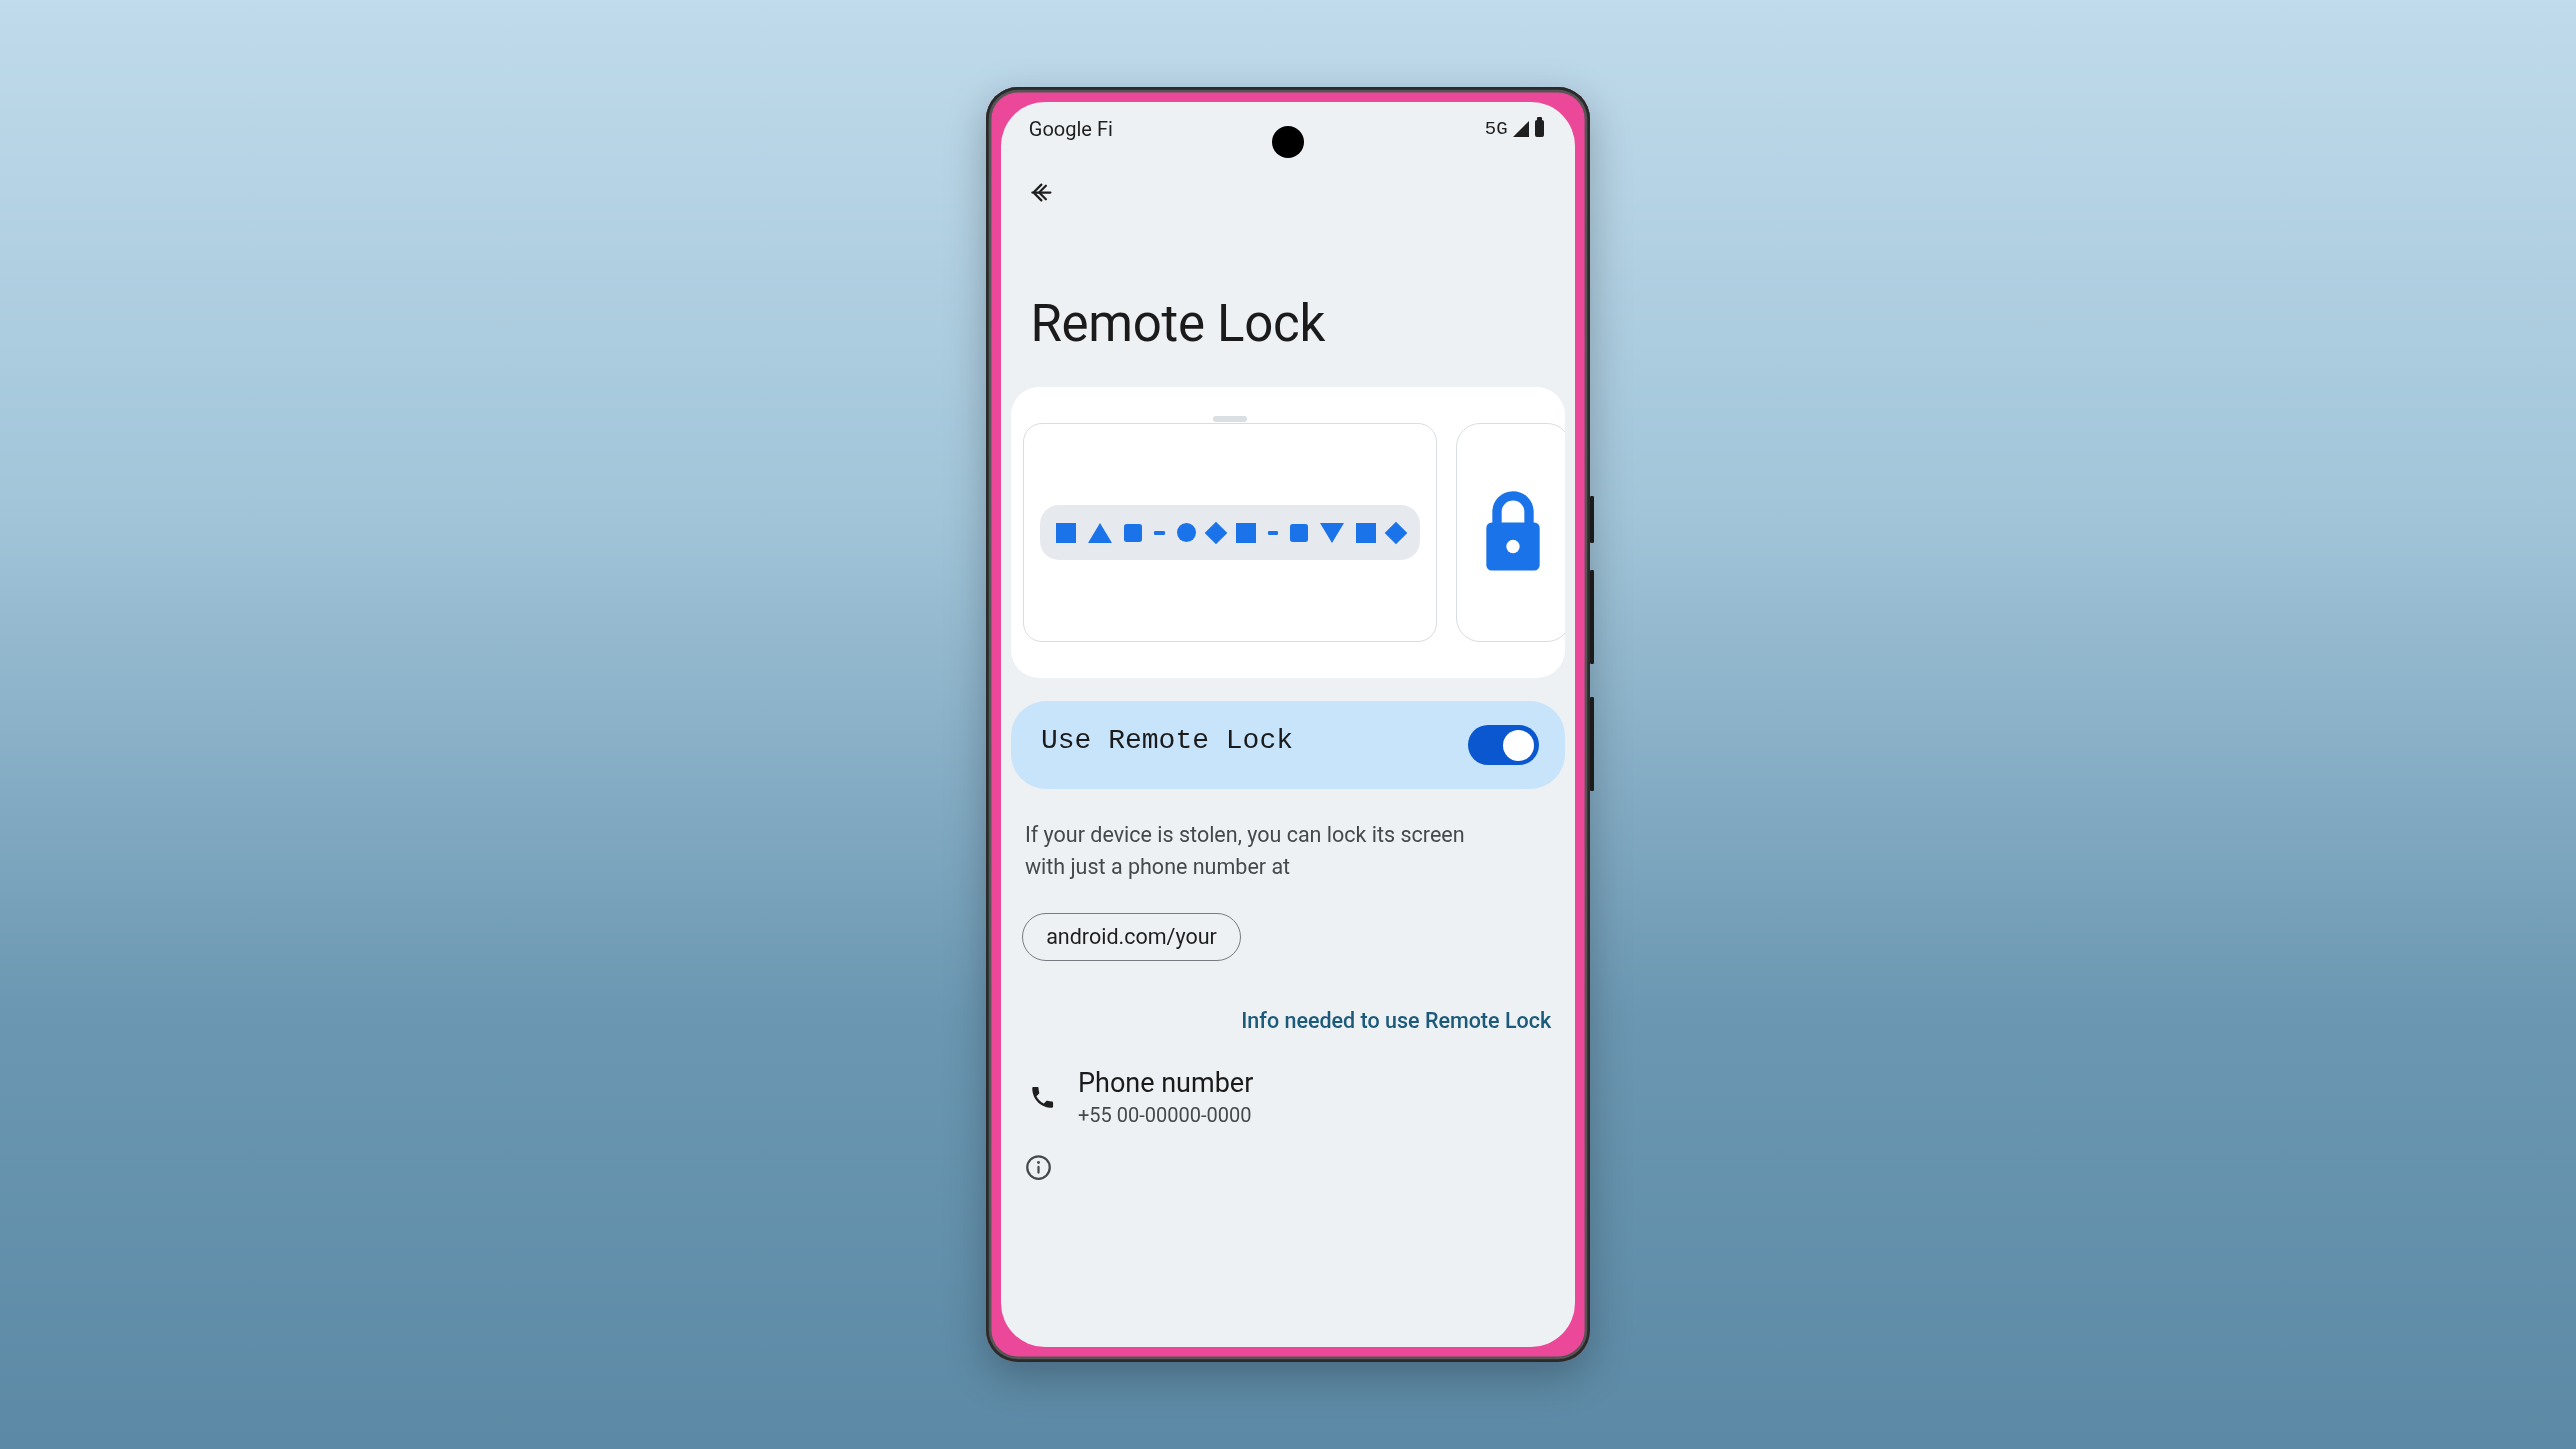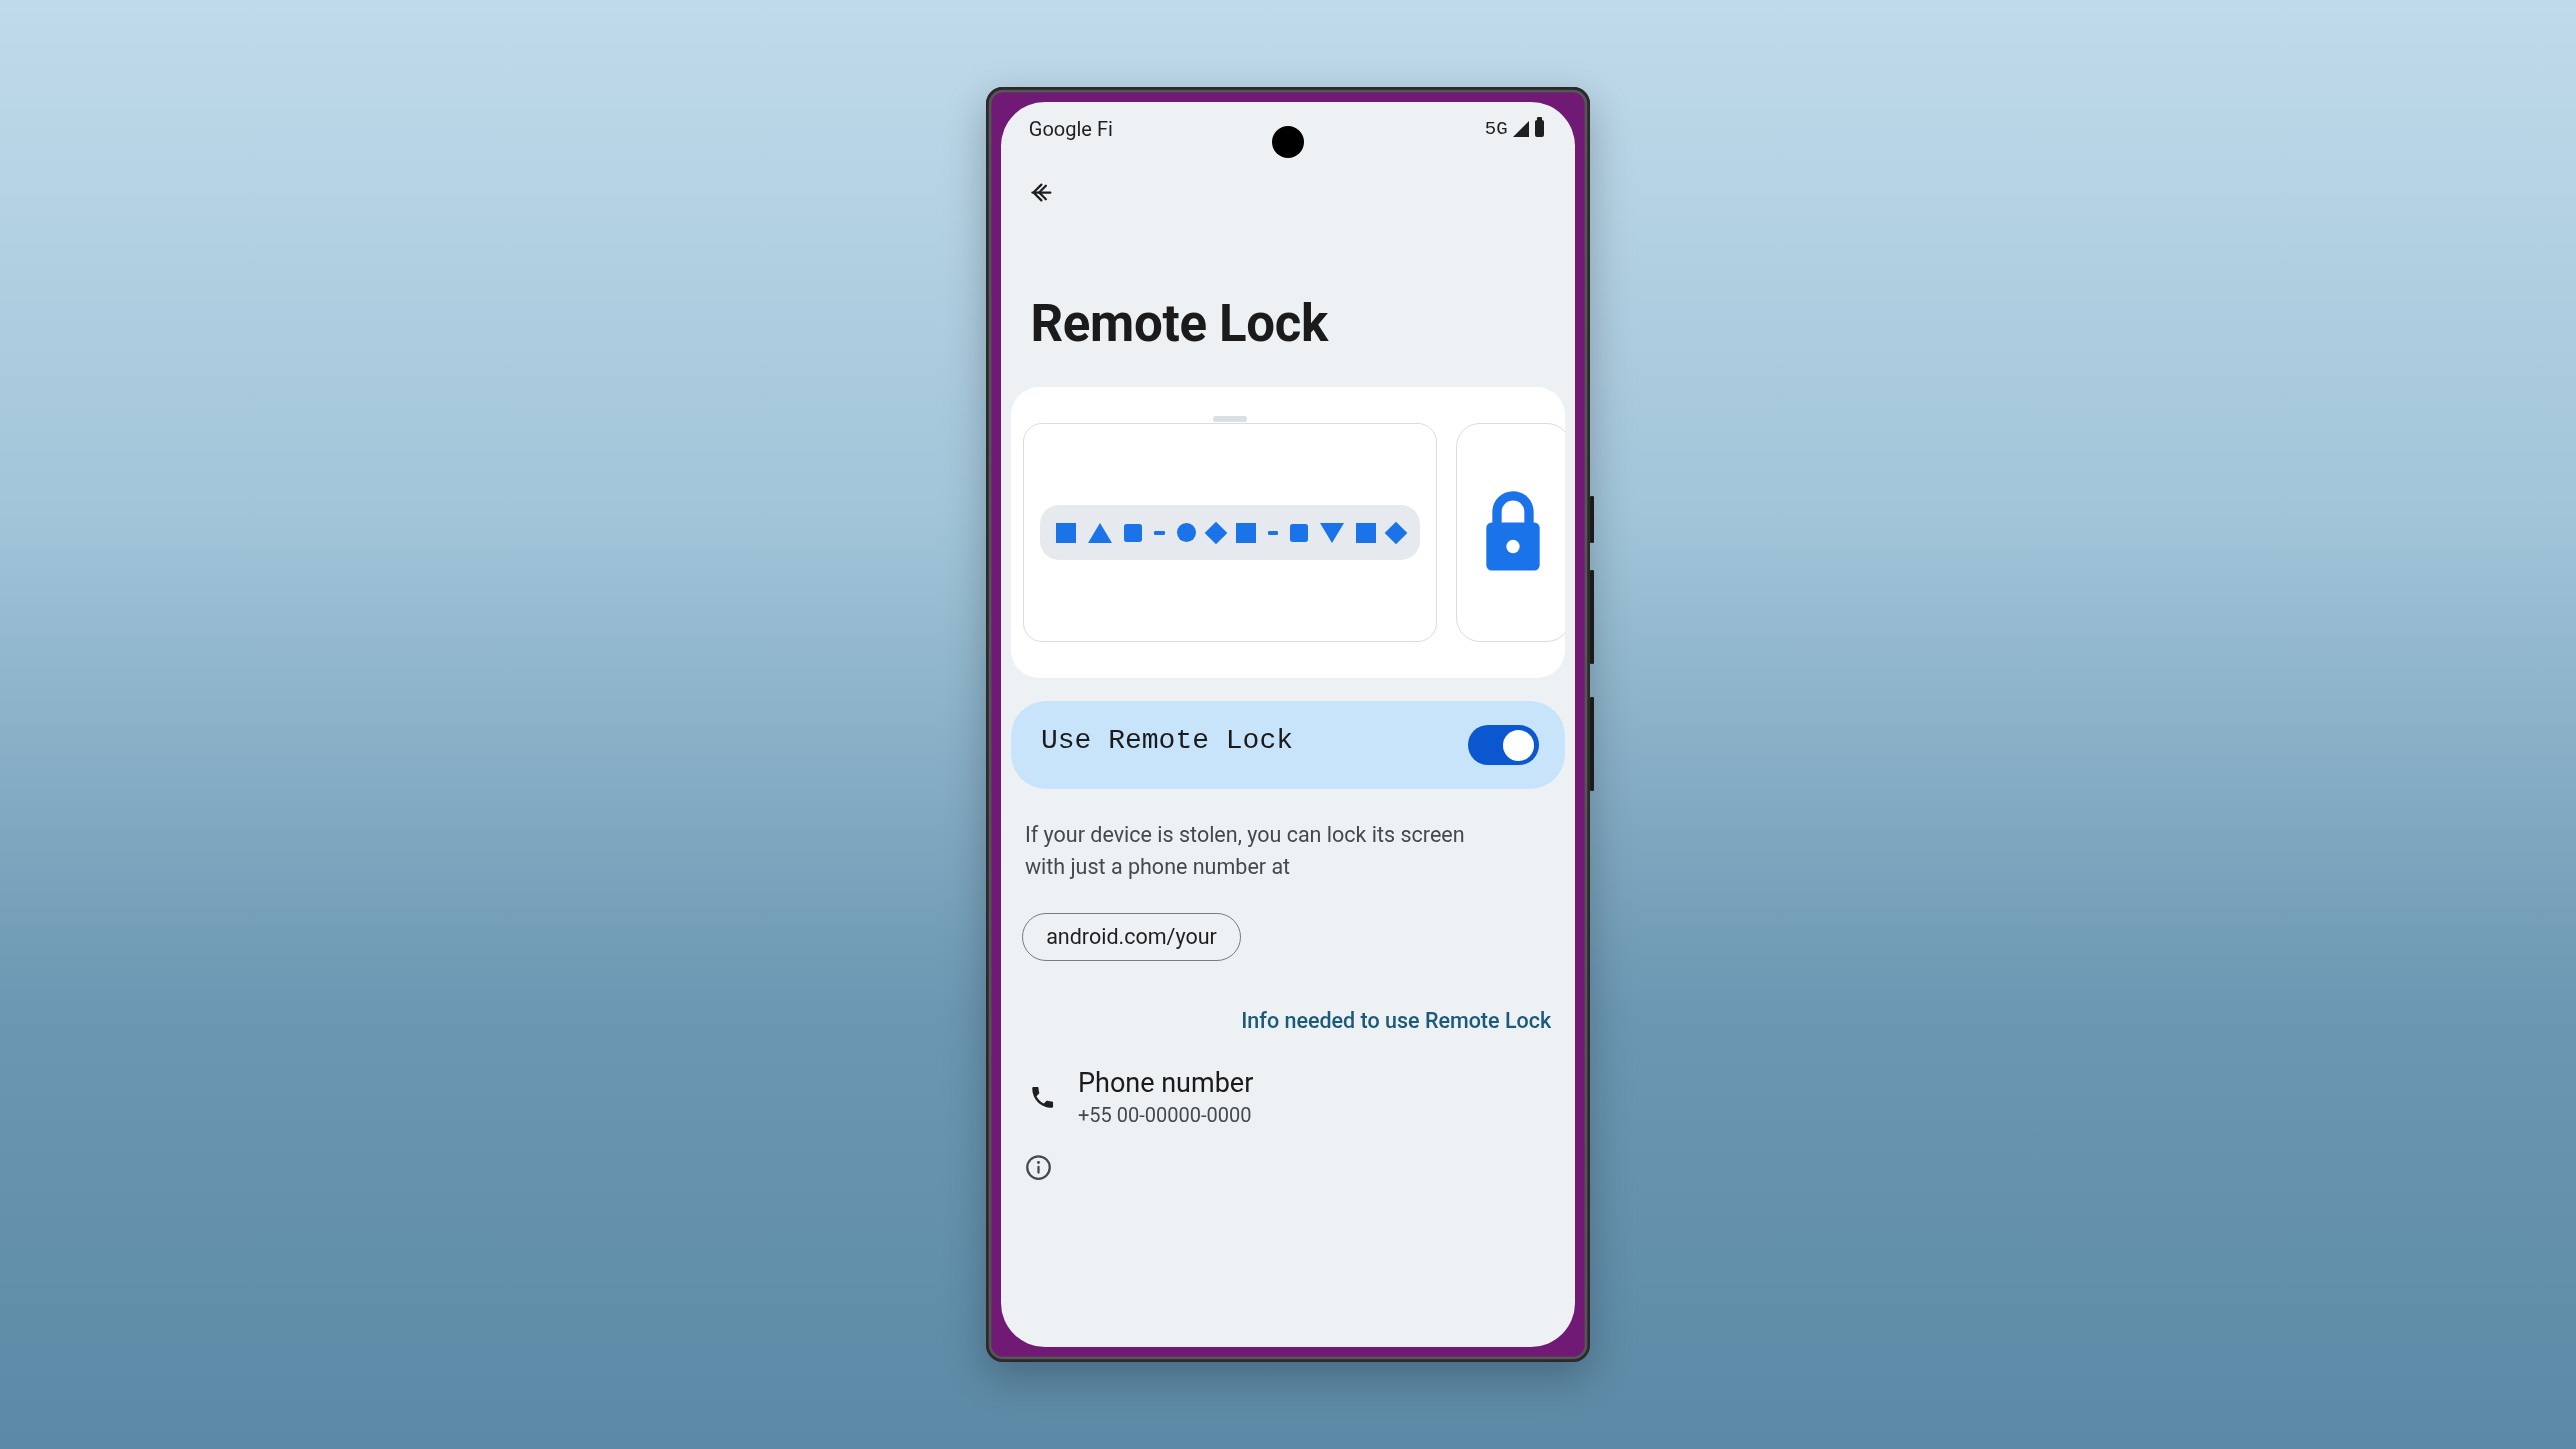--- a/index.html
+++ b/index.html
@@ -9,22 +9,22 @@
     font-family: 'Roboto', 'Google Sans', Arial, sans-serif;
     background: linear-gradient(180deg, #c0dbeb 0%, #a2c5d9 35%, #6b97b2 70%, #5c89a5 100%);
     display: flex;
     align-items: center;
     justify-content: center;
     overflow: hidden;
   }
   .phone-frame {
     width: 604px;
     height: 1275px;
-    background: #701a75;
-    border-radius: 17px;
+    background: #ec4899;
+    border-radius: 32px;
     padding: 14.8px;
     position: relative;
     box-shadow: inset 0 0 0 2.7px #2a2a2a, inset 0 0 0 5.4px #555, 0 13.4px 40px rgba(0,0,0,.25);
   }
   .side-btn {
     position: absolute;
     right: -4px;
     width: 4px;
     background: #1b1b1b;
     border-radius: 1.3px;
@@ -77,21 +77,21 @@
     left:-16px; bottom:-16px;
     width:0;height:0;
     border-left:16px solid transparent;
     border-bottom:16px solid #fff0;
   }
   .batt { width: 9.4px; height: 17.4px; background: #1f1f1f; border-radius: 2px; position: relative; }
   .batt::before { content:""; position:absolute; top:-2.7px; left:2px; width:5.4px; height:2.7px; background:#1f1f1f; border-radius:1.3px 1.3px 0 0;}
   .content { position: absolute; top: 54px; left: 0; right: 0; bottom: 0; padding: 0 10.7px; }
   .back-row { padding: 21.5px 16px 6.7px 16px; }
   .back-arrow { width: 29.5px; height: 29.5px; display:flex; align-items:center; justify-content:center; cursor:pointer; }
-  .page-title { font-size: 51px; color: #1b1b1b; font-weight: 700; padding: 81px 19px 34px 19px; letter-spacing: -0.3px; }
+  .page-title { font-size: 51px; color: #1b1b1b; font-weight: 400; padding: 81px 19px 34px 19px; letter-spacing: -0.3px; }
   .hero-card {
     background: #fff;
     border-radius: 28px;
     margin: 0 0 23px 0;
     padding: 36px 0 36px 0;
     position: relative;
     overflow: hidden;
   }
   .hero-inner { display:flex; gap: 19px; padding: 0 0 0 12px; align-items:stretch;}
   .laptop {

